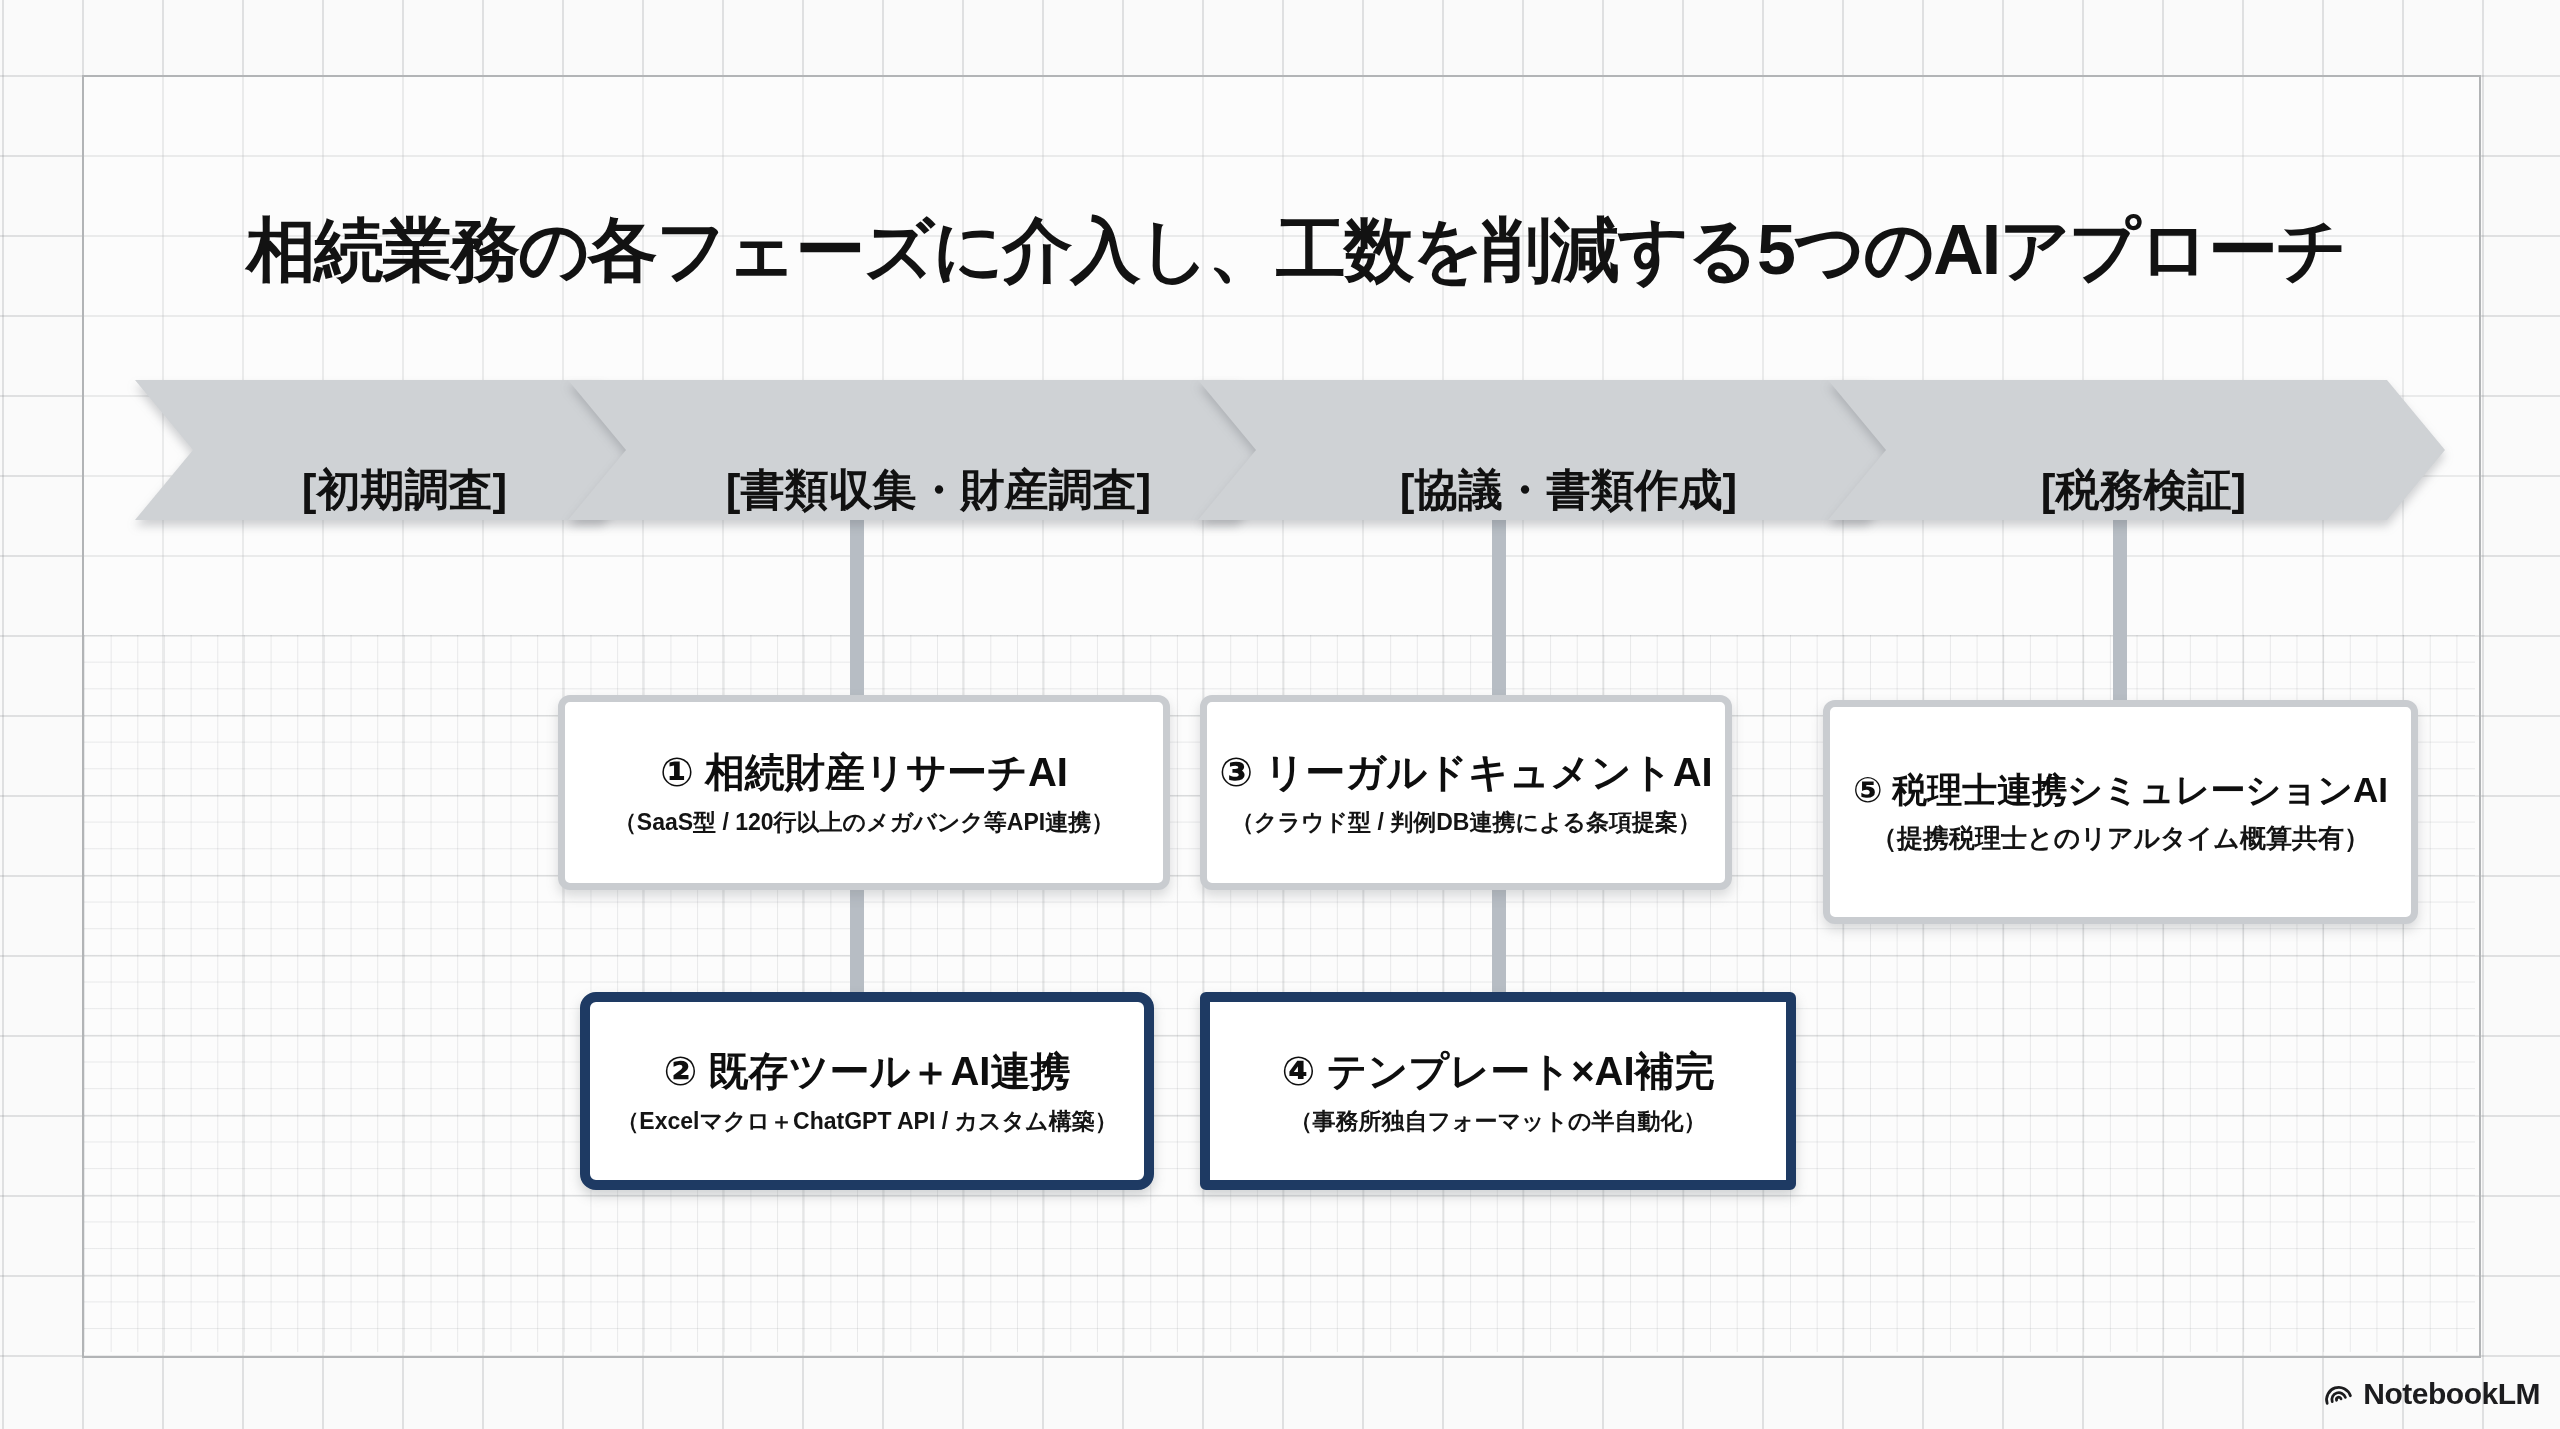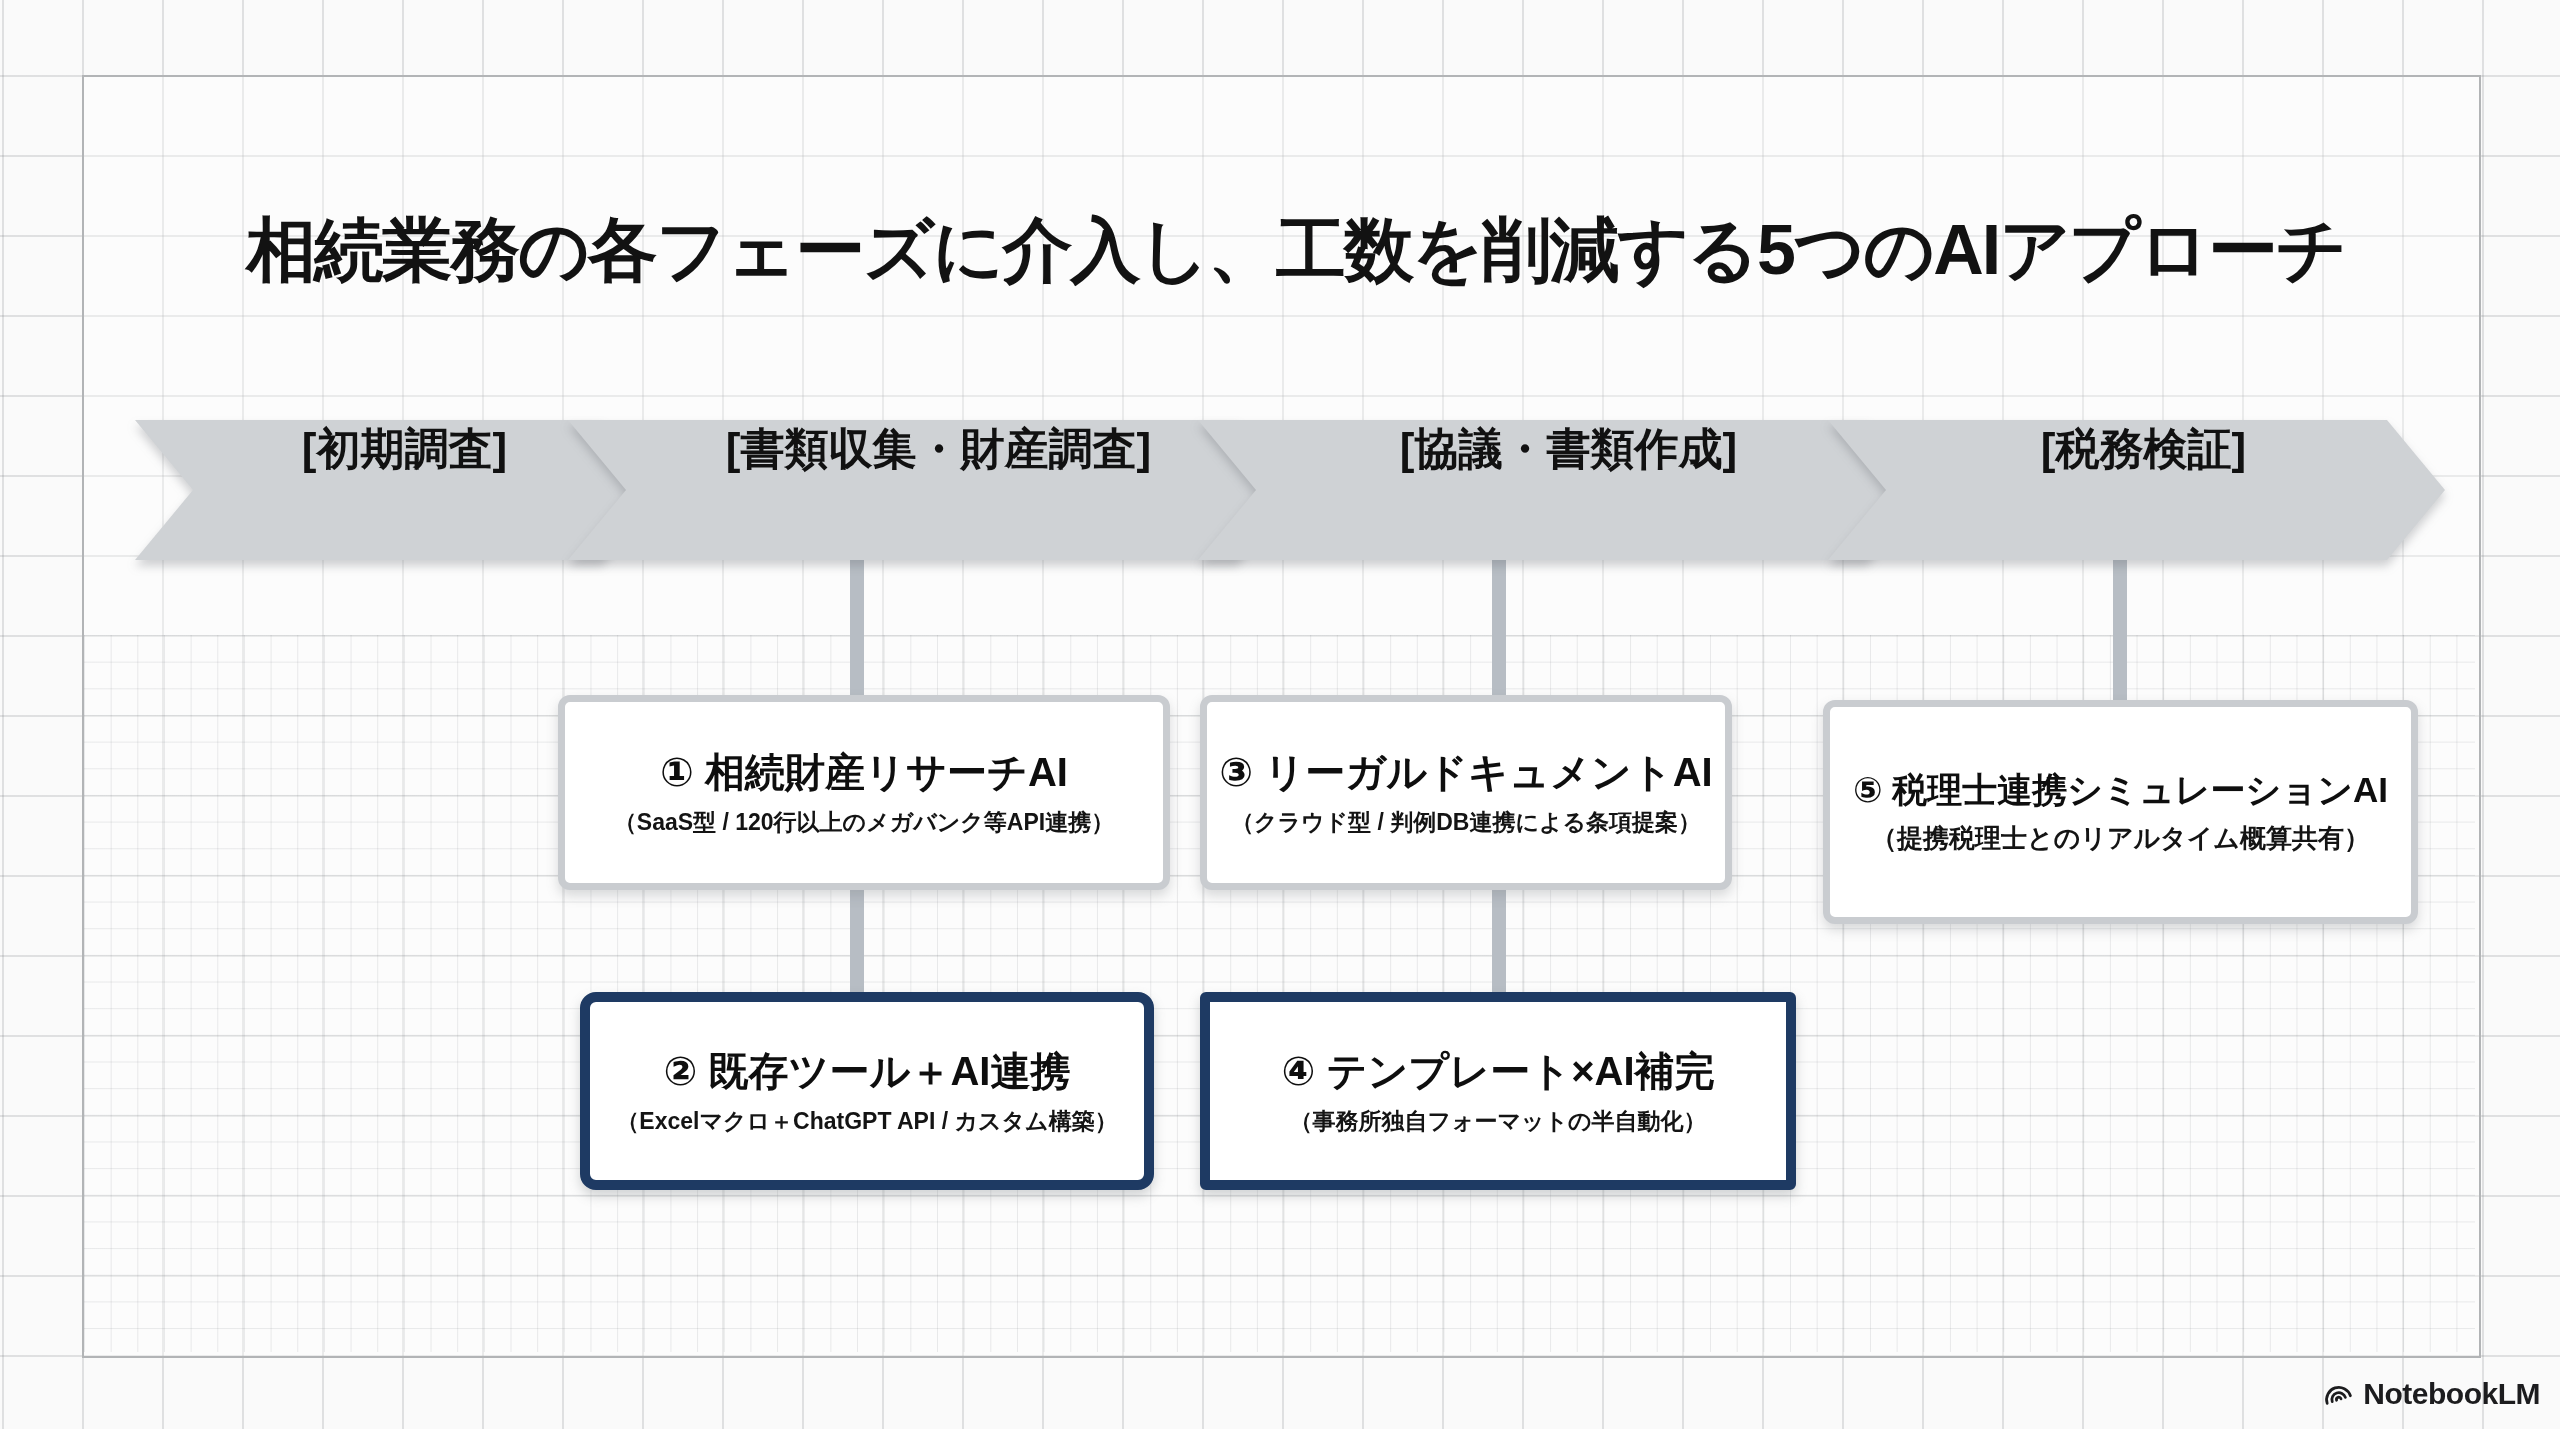--- a/index.html
+++ b/index.html
@@ -41,21 +41,21 @@
     font-size:70px;font-weight:800;letter-spacing:-2px;color:#121212;
   }
 
   
   .arrow-wrap{position:absolute;top:380px;height:140px;z-index:2;
     filter:drop-shadow(0 6px 5px rgba(90,95,100,0.28));}
   .arrow{
     width:100%;height:100%;
     background:var(--arrow,#cfd2d5);
     clip-path:polygon(0 0, calc(100% - 58px) 0, 100% 50%, calc(100% - 58px) 100%, 0 100%, 58px 50%);
-    display:flex;align-items:flex-start;justify-content:center;margin-top:40px;
+    display:flex;align-items:flex-end;justify-content:center;
   }
   .arrow span{font-size:44px;font-weight:800;color:#111;padding-left:14px;white-space:nowrap;}
   .a1{left:135px;width:525px;}
   .a2{left:568px;width:727px;}
   .a3{left:1198px;width:727px;}
   .a4{left:1828px;width:617px;}
 
   
   .connector{position:absolute;width:14px;background:var(--connector,#b7bdc4);z-index:1;}
   .c1{left:850px;top:512px;height:192px;}

